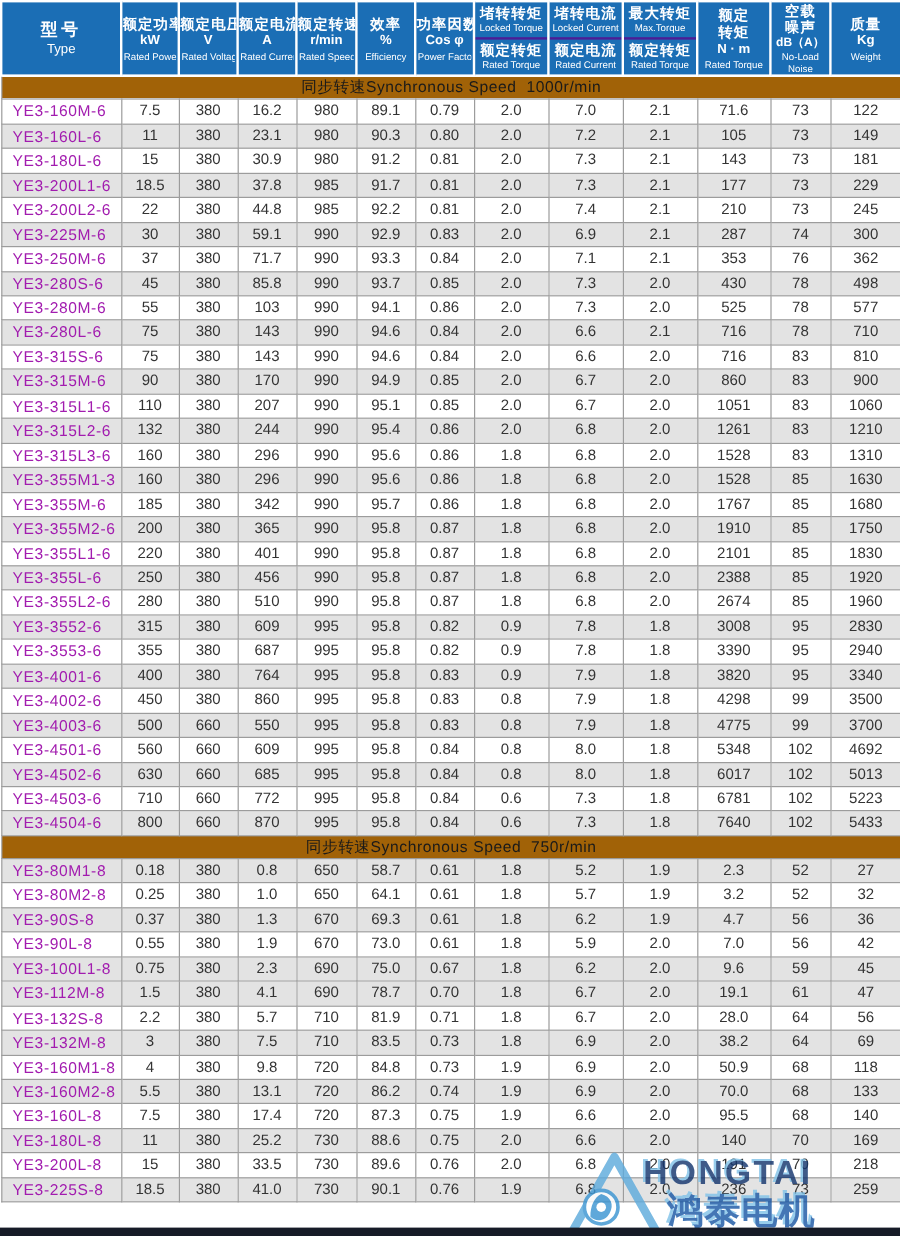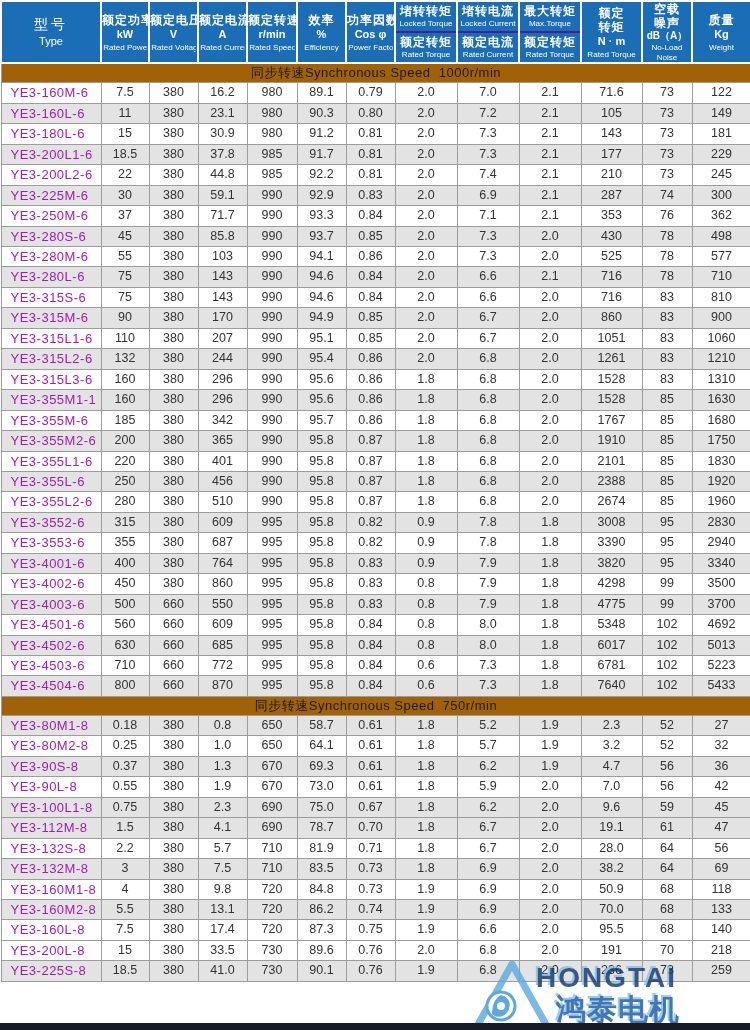--- a/index.html
+++ b/index.html
@@ -4,21 +4,21 @@
 <style>
   html,body{margin:0;padding:0;background:#fff;}
   .page{position:relative;width:750px;height:1030px;background:#fff;overflow:hidden;
         font-family:"Liberation Sans","DejaVu Sans",sans-serif;}
   table{border-collapse:collapse;table-layout:fixed;width:750px;}
   
   thead th{background:#1b6eb5;border:2px solid #ffffff;color:#fff;vertical-align:middle;
            padding:0;height:60px;font-weight:bold;}
   .h-line{line-height:1.18;text-align:center;white-space:nowrap;overflow:hidden;}
   .h-zh{font-size:12px;font-weight:bold;letter-spacing:1px;}
-  .h-zh-lg{font-size:14px;font-weight:normal;letter-spacing:3px;}
+  .h-zh-lg{font-size:14px;font-weight:bold;letter-spacing:3px;}
   .h-en-lg{font-size:11px;font-weight:normal;margin-top:2px;}
   .h-unit{font-size:11px;font-weight:bold;margin:1px 0;}
   .h-unit-sm{font-size:10px;font-weight:bold;}
   .h-en{font-size:8.5px;font-weight:normal;transform:scale(.95);}
   .h-half{padding:2px 0 3px 0;}
   .h-top{border-bottom:2px solid #4c1d95;}
   
   tbody td{border:1px solid #9c9c9c;text-align:center;font-size:12.5px;color:#333;
            height:19.45px;line-height:19.45px;padding:0;white-space:nowrap;overflow:hidden;}
   .cell-type{text-align:left;padding-left:9px;letter-spacing:.5px;font-size:13px;color:#a21caf;}
@@ -368,21 +368,21 @@
           <td>95.6</td>
           <td>0.86</td>
           <td>1.8</td>
           <td>6.8</td>
           <td>2.0</td>
           <td>1528</td>
           <td>83</td>
           <td>1310</td>
         </tr>
         <tr class="row-dark">
-          <td class="cell-type">YE3-355M1-1</td>
+          <td class="cell-type">YE3-355M1-3</td>
           <td>160</td>
           <td>380</td>
           <td>296</td>
           <td>990</td>
           <td>95.6</td>
           <td>0.86</td>
           <td>1.8</td>
           <td>6.8</td>
           <td>2.0</td>
           <td>1528</td>
@@ -759,20 +759,35 @@
           <td>17.4</td>
           <td>720</td>
           <td>87.3</td>
           <td>0.75</td>
           <td>1.9</td>
           <td>6.6</td>
           <td>2.0</td>
           <td>95.5</td>
           <td>68</td>
           <td>140</td>
+        </tr>
+        <tr class="row-dark">
+          <td class="cell-type">YE3-180L-8</td>
+          <td>11</td>
+          <td>380</td>
+          <td>25.2</td>
+          <td>730</td>
+          <td>88.6</td>
+          <td>0.75</td>
+          <td>2.0</td>
+          <td>6.6</td>
+          <td>2.0</td>
+          <td>140</td>
+          <td>70</td>
+          <td>169</td>
         </tr>
         <tr class="row-light">
           <td class="cell-type">YE3-200L-8</td>
           <td>15</td>
           <td>380</td>
           <td>33.5</td>
           <td>730</td>
           <td>89.6</td>
           <td>0.76</td>
           <td>2.0</td>

